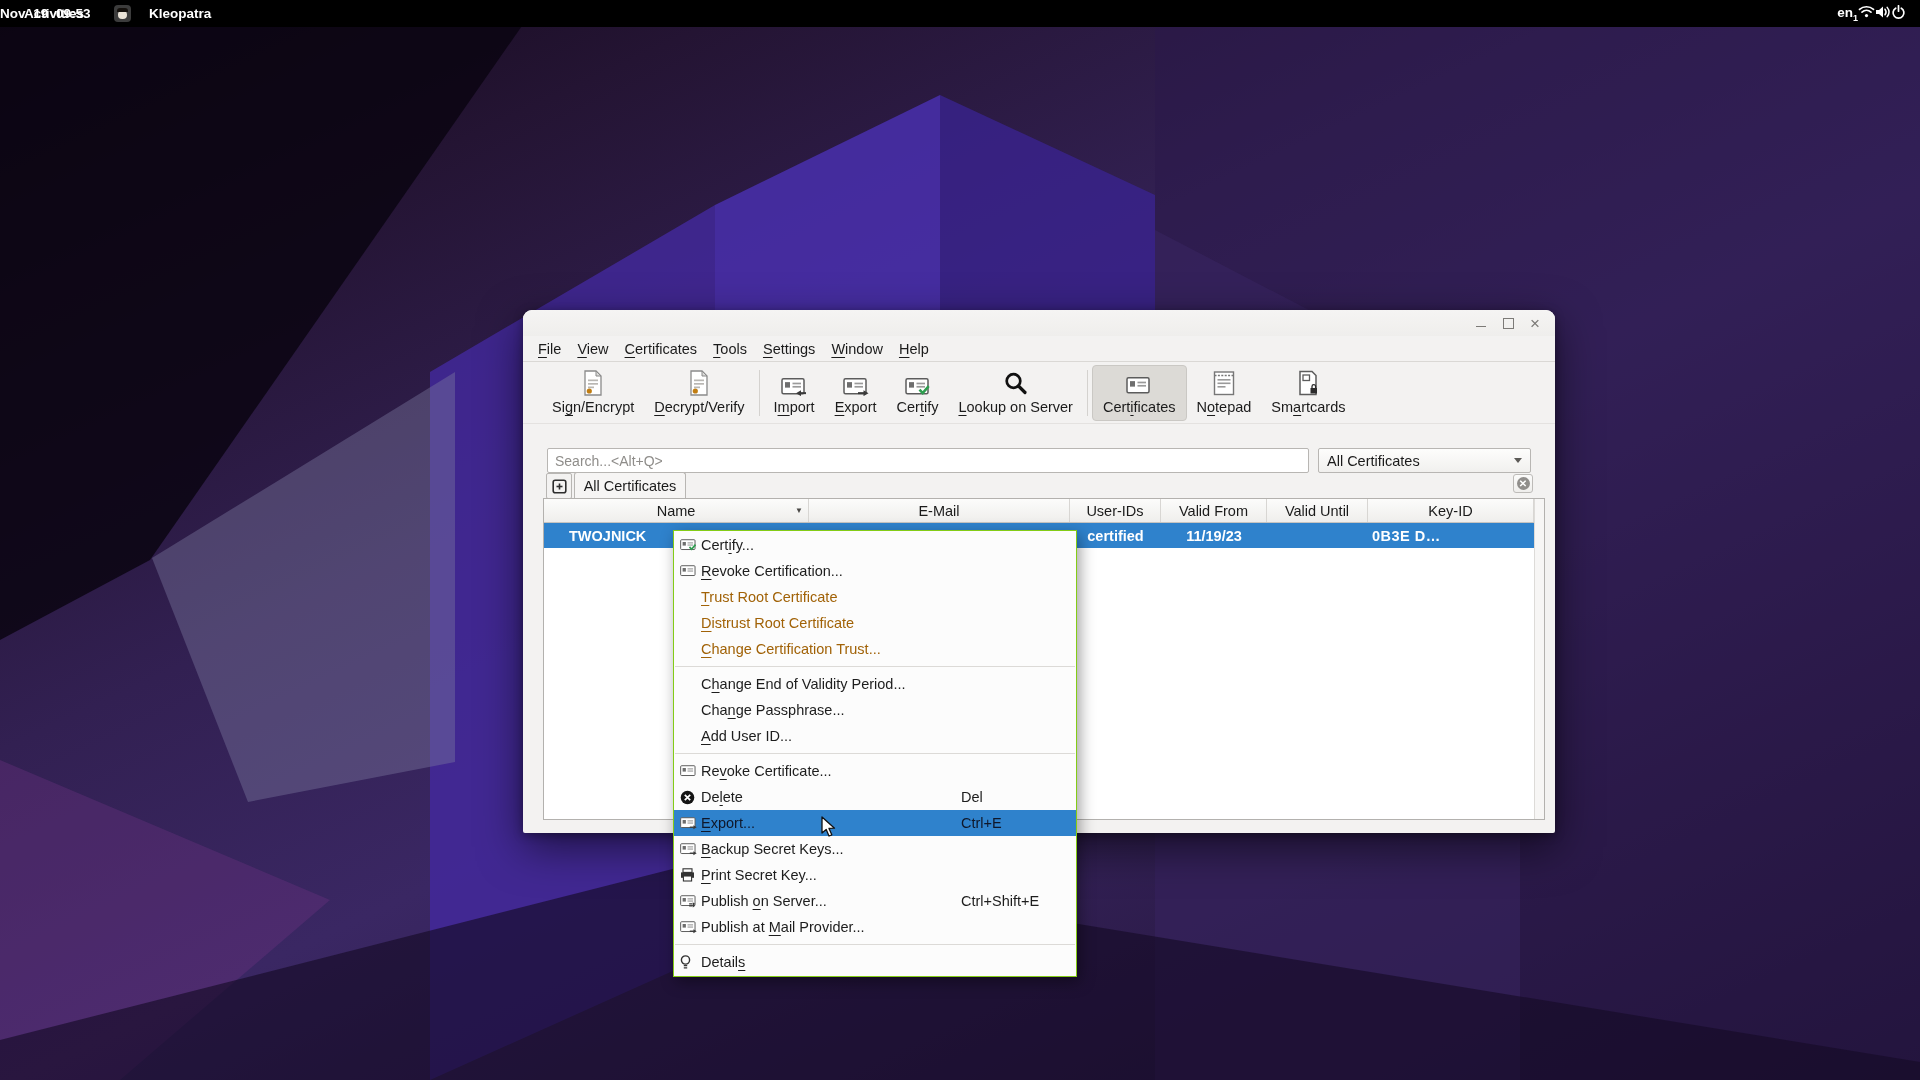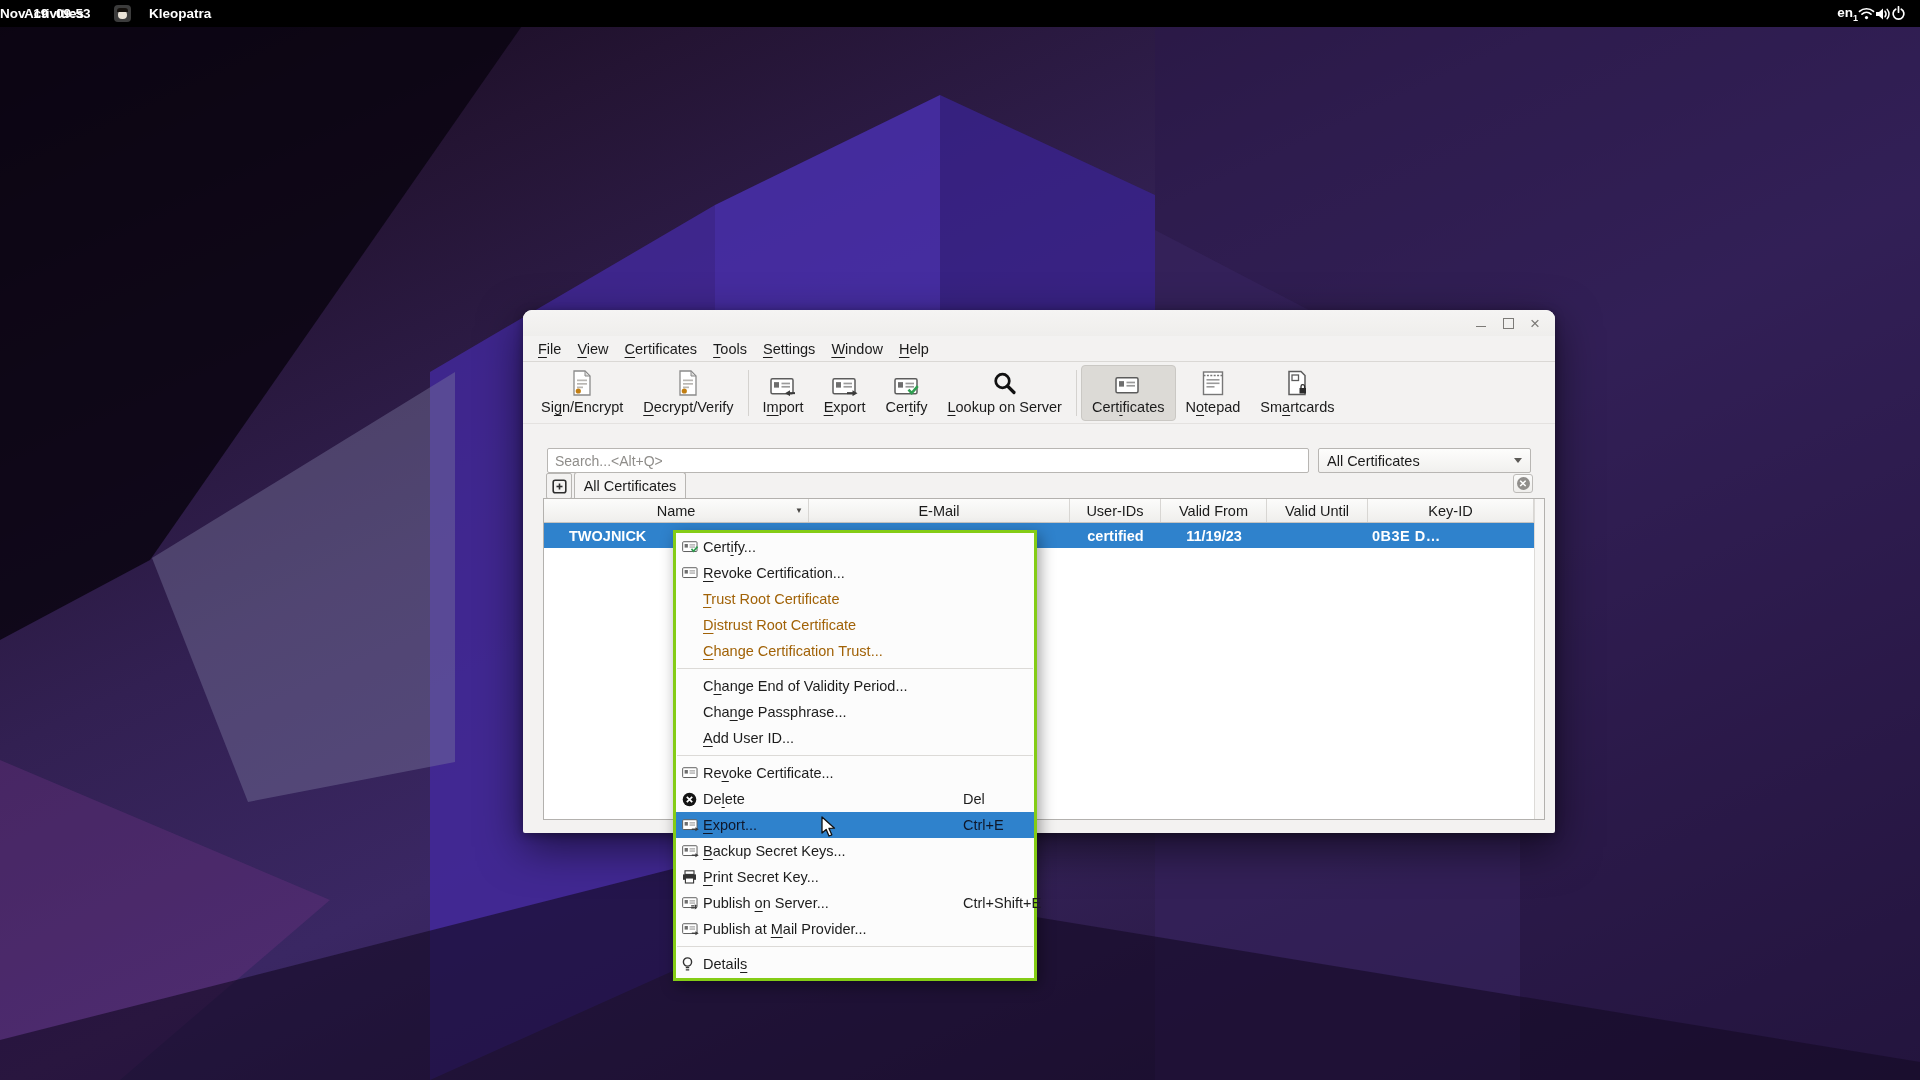--- a/index.html
+++ b/index.html
@@ -16,21 +16,21 @@
   .topbar { position:absolute; left:0; top:0; width:1920px; height:27px; background:#000;
     color:#fff; font-size:13.5px; font-weight:600; display:flex; align-items:center; z-index:50; }
   .tb-activities { margin-left:16px; padding:2px 8px; cursor:default; }
   .tb-app { display:flex; align-items:center; gap:18px; margin-left:22px; }
   .tb-appicon { width:17px; height:17px; background:#3c3c3c; border-radius:4px; position:relative; }
   .tb-appicon::before { content:""; position:absolute; left:4px; top:5px; width:9px; height:9px;
     background:#e9e2d6; border-radius:50% 50% 45% 45%; }
   .tb-appicon::after { content:""; position:absolute; left:3px; top:3px; width:11px; height:4px;
     background:#14100c; border-radius:3px 3px 0 0; }
   .tb-clock { position:absolute; left:0; right:0; word-spacing:4px; }
-  .tb-right { margin-left:auto; display:flex; align-items:center; margin-right:14px; z-index:2; }
+  .tb-right { margin-left:auto; display:flex; margin-right:14px; z-index:2; }
   .tb-kbd { font-weight:600; }
   .tb-kbd sub { font-size:9px; }
   .tb-ico svg { display:block; }
 
   
   .win { position:absolute; left:523px; top:310px; width:1032px; height:523px;
     background:#f3f2f1; border-radius:9px 9px 2px 2px;
     box-shadow:0 14px 44px rgba(0,0,0,.55), 0 2px 10px rgba(0,0,0,.35);
     color:#1b1b1b; font-size:14.5px; z-index:10; }
   .titlebar { height:26px; border-radius:9px 9px 0 0;
@@ -41,21 +41,21 @@
   .wc-min::before { content:""; width:10px; height:0; border-top:1.6px solid #7c7a77; margin-top:6px; }
   .wc-max::before { content:""; width:9px; height:9px; border:1.6px solid #7c7a77; }
   .wc-close { font-size:17px; line-height:1; font-weight:400; }
 
   .menubar { height:26px; display:flex; align-items:center; padding-left:7px;
     border-bottom:1px solid #dad8d5; }
   .mb-item { padding:3px 8px; cursor:default; }
 
   .mn { text-decoration:underline; text-decoration-thickness:1px; text-underline-offset:2.5px; }
 
-  .toolbar { height:62px; display:flex; align-items:center; padding-left:8px;
+  .toolbar { height:62px; display:flex; align-items:center; padding-left:19px;
     border-bottom:1px solid #e4e2e0; }
   .tbtn { display:flex; flex-direction:column; align-items:center; justify-content:center;
     gap:3px; padding:5px 10px; border-radius:4px; height:56px; cursor:default; }
   .tbtn.active { background:#dcdad6; border:1px solid #cac8c4; }
   .tbtn .ticon { height:26px; display:flex; align-items:flex-end; }
   .tb-sep { width:1px; height:46px; background:#d4d2cf; margin:0 4px; }
 
   
   .searchrow { position:absolute; left:24px; top:138px; width:984px; height:25px; }
   .search { position:absolute; left:0; top:0; width:762px; height:25px; background:#fff;
@@ -91,22 +91,22 @@
     border-right:1px solid #d8d6d3; font-size:14.5px; color:#1b1b1b; cursor:default; }
   .th .sort { position:absolute; right:5px; font-size:8px; color:#4a4846; }
   .trow { display:flex; height:25px; background:var(--sel,#2f82cc); color:#fff; font-weight:700; }
   .td { display:flex; align-items:center; justify-content:center; overflow:hidden;
     white-space:nowrap; font-size:14.5px; }
   .td.left { justify-content:flex-start; }
   .scrollcol { position:absolute; right:0; top:0; bottom:0; width:10px; background:#f7f6f5;
     border-left:1px solid #dddbd8; }
 
   
-  .cmenu { position:absolute; left:673px; top:530px; width:364px; background:#fcfcfc;
-    border:3px solid #84cc16; box-shadow:3px 5px 14px rgba(0,0,0,.38); z-index:30;
+  .cmenu { position:absolute; left:673px; top:530px; width:404px; background:#fcfcfc;
+    border:1px solid #84cc16; box-shadow:3px 5px 14px rgba(0,0,0,.38); z-index:30;
     padding:1px 0; }
   .mi { position:relative; height:26px; display:flex; align-items:center; padding-left:6px;
     font-size:14.5px; color:#1d1d1d; cursor:default; }
   .mi .ico { width:21px; display:flex; align-items:center; }
   .mi.selected { background:var(--sel,#2f82cc); color:#0f172a; }
   .mi.disabled { color:#a16207; }
   .mi .shortcut { position:absolute; left:287px; }
   .msep { height:1px; background:#dcdad7; margin:4px 1px; }
 
   

